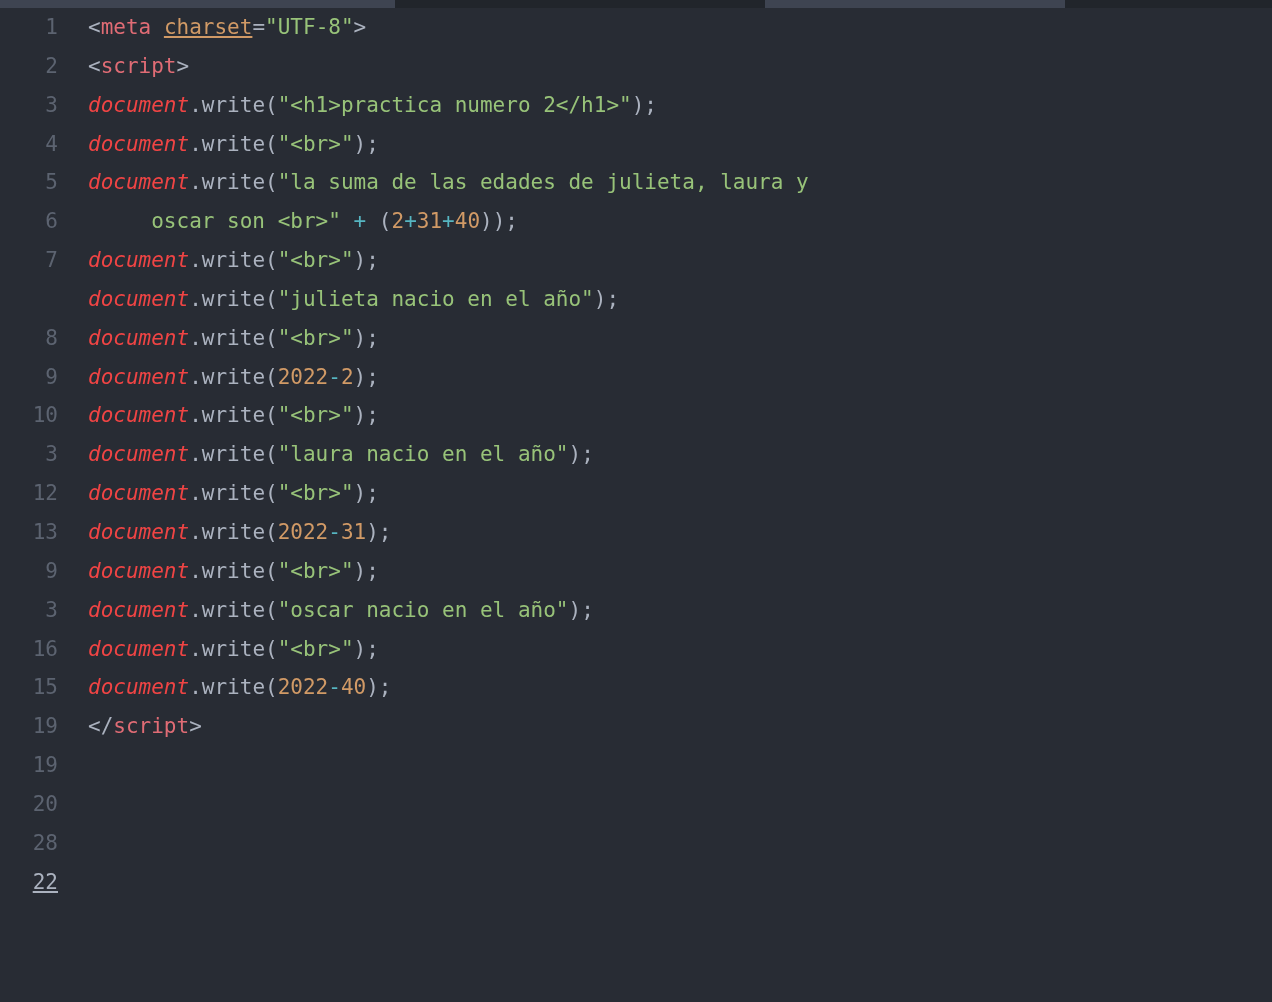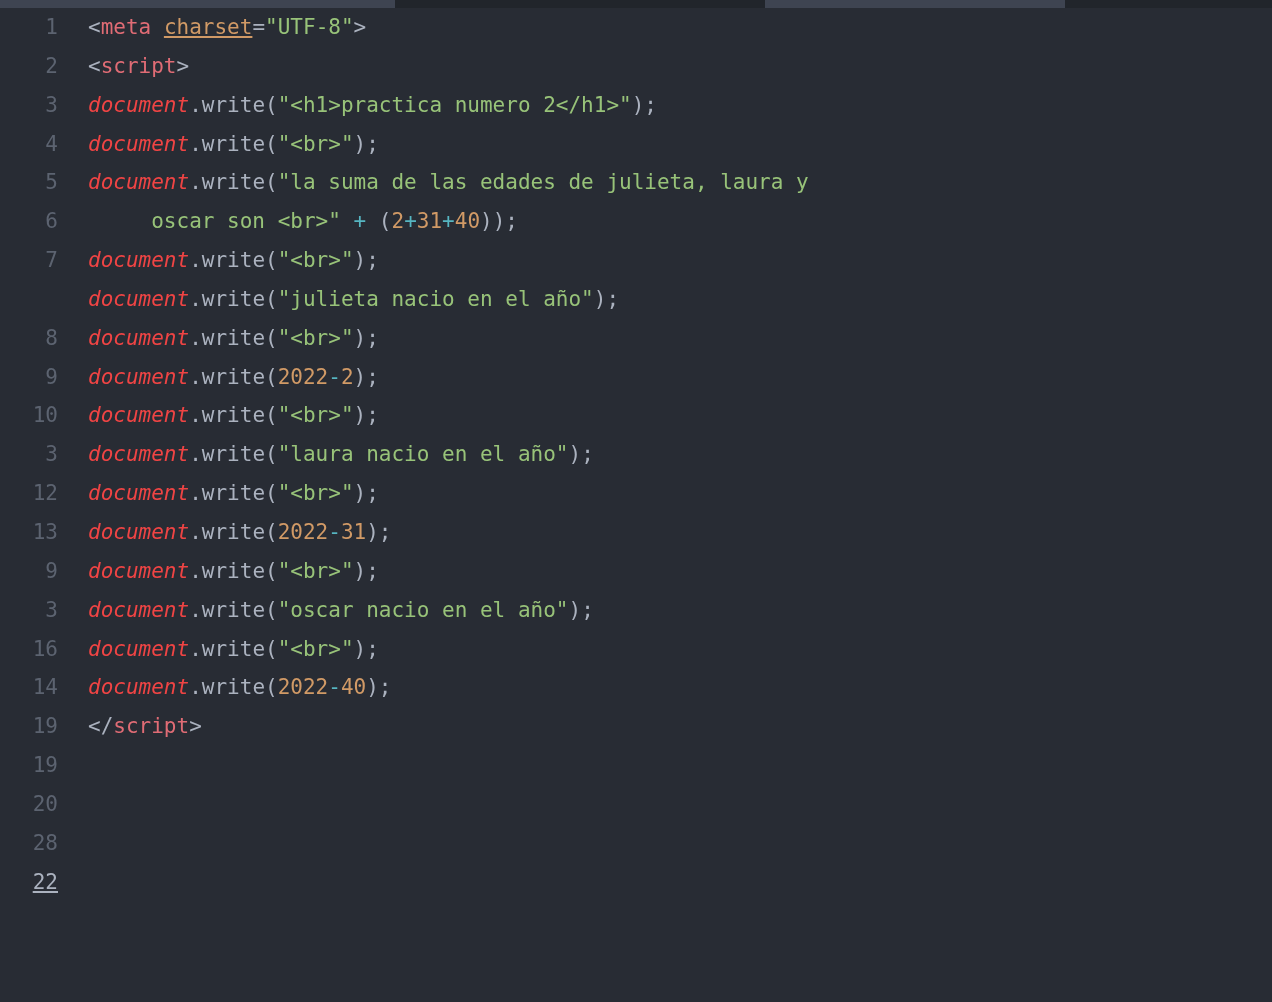--- a/index.html
+++ b/index.html
@@ -84,21 +84,21 @@
       <span class="line">&nbsp;</span>
       <span class="line">8</span>
       <span class="line">9</span>
       <span class="line">10</span>
       <span class="line">3</span>
       <span class="line">12</span>
       <span class="line">13</span>
       <span class="line">9</span>
       <span class="line">3</span>
       <span class="line">16</span>
-      <span class="line">14</span>
+      <span class="line">15</span>
       <span class="line">19</span>
       <span class="line">19</span>
       <span class="line">20</span>
       <span class="line">28</span>
       <span class="line active">22</span>
     </div>
   <div class="code" id="code"><span class="line"><span class="p">&lt;</span><span class="t">meta</span><span class="p"> </span><span class="a">charset</span><span class="p">=</span><span class="s">"UTF-8"</span><span class="p">&gt;</span></span><span class="line"><span class="p"></span></span><span class="line"><span class="p">&lt;</span><span class="t">script</span><span class="p">&gt;</span></span><span class="line"><span class="p"></span></span><span class="line"><span class="oi">document</span><span class="p">.</span><span class="m">write</span><span class="p">(</span><span class="s">"&lt;h1&gt;practica numero 2&lt;/h1&gt;"</span><span class="p">);</span></span><span class="line"><span class="oi">document</span><span class="p">.</span><span class="m">write</span><span class="p">(</span><span class="s">"&lt;br&gt;"</span><span class="p">);</span></span><span class="line"><span class="oi">document</span><span class="p">.</span><span class="m">write</span><span class="p">(</span><span class="s">"la suma de las edades de julieta, laura y </span></span><span class="line"><span class="s">     oscar son &lt;br&gt;"</span><span class="p"> </span><span class="op">+</span><span class="p"> (</span><span class="n">2</span><span class="op">+</span><span class="n">31</span><span class="op">+</span><span class="n">40</span><span class="p">));</span></span><span class="line"><span class="oi">document</span><span class="p">.</span><span class="m">write</span><span class="p">(</span><span class="s">"&lt;br&gt;"</span><span class="p">);</span></span><span class="line"><span class="oi">document</span><span class="p">.</span><span class="m">write</span><span class="p">(</span><span class="s">"julieta nacio en el año"</span><span class="p">);</span></span><span class="line"><span class="oi">document</span><span class="p">.</span><span class="m">write</span><span class="p">(</span><span class="s">"&lt;br&gt;"</span><span class="p">);</span></span><span class="line"><span class="oi">document</span><span class="p">.</span><span class="m">write</span><span class="p">(</span><span class="n">2022</span><span class="op">-</span><span class="n">2</span><span class="p">);</span></span><span class="line"><span class="oi">document</span><span class="p">.</span><span class="m">write</span><span class="p">(</span><span class="s">"&lt;br&gt;"</span><span class="p">);</span></span><span class="line"><span class="oi">document</span><span class="p">.</span><span class="m">write</span><span class="p">(</span><span class="s">"laura nacio en el año"</span><span class="p">);</span></span><span class="line"><span class="oi">document</span><span class="p">.</span><span class="m">write</span><span class="p">(</span><span class="s">"&lt;br&gt;"</span><span class="p">);</span></span><span class="line"><span class="oi">document</span><span class="p">.</span><span class="m">write</span><span class="p">(</span><span class="n">2022</span><span class="op">-</span><span class="n">31</span><span class="p">);</span></span><span class="line"><span class="oi">document</span><span class="p">.</span><span class="m">write</span><span class="p">(</span><span class="s">"&lt;br&gt;"</span><span class="p">);</span></span><span class="line"><span class="oi">document</span><span class="p">.</span><span class="m">write</span><span class="p">(</span><span class="s">"oscar nacio en el año"</span><span class="p">);</span></span><span class="line"><span class="oi">document</span><span class="p">.</span><span class="m">write</span><span class="p">(</span><span class="s">"&lt;br&gt;"</span><span class="p">);</span></span><span class="line"><span class="oi">document</span><span class="p">.</span><span class="m">write</span><span class="p">(</span><span class="n">2022</span><span class="op">-</span><span class="n">40</span><span class="p">);</span></span><span class="line"><span class="p"></span></span><span class="line"><span class="p">&lt;/</span><span class="t">script</span><span class="p">&gt;</span></span><span class="line cursor-line"><span class="p"></span></span></div>
 </div>
 
 </body></html>

